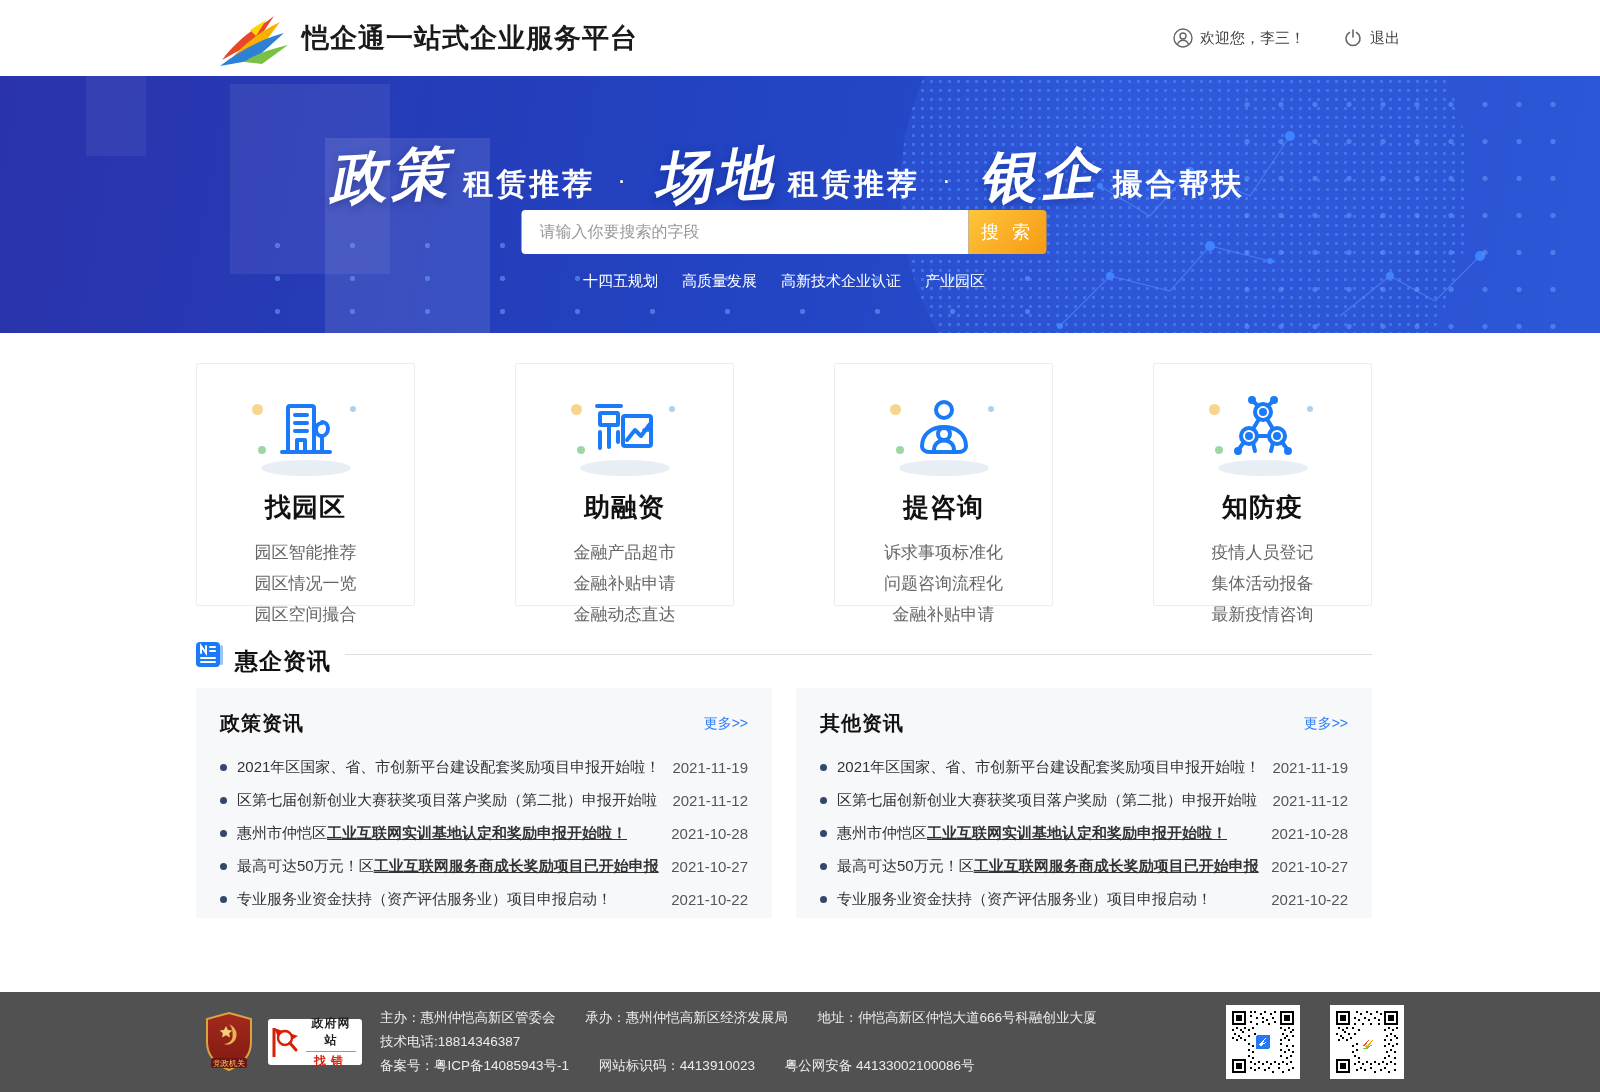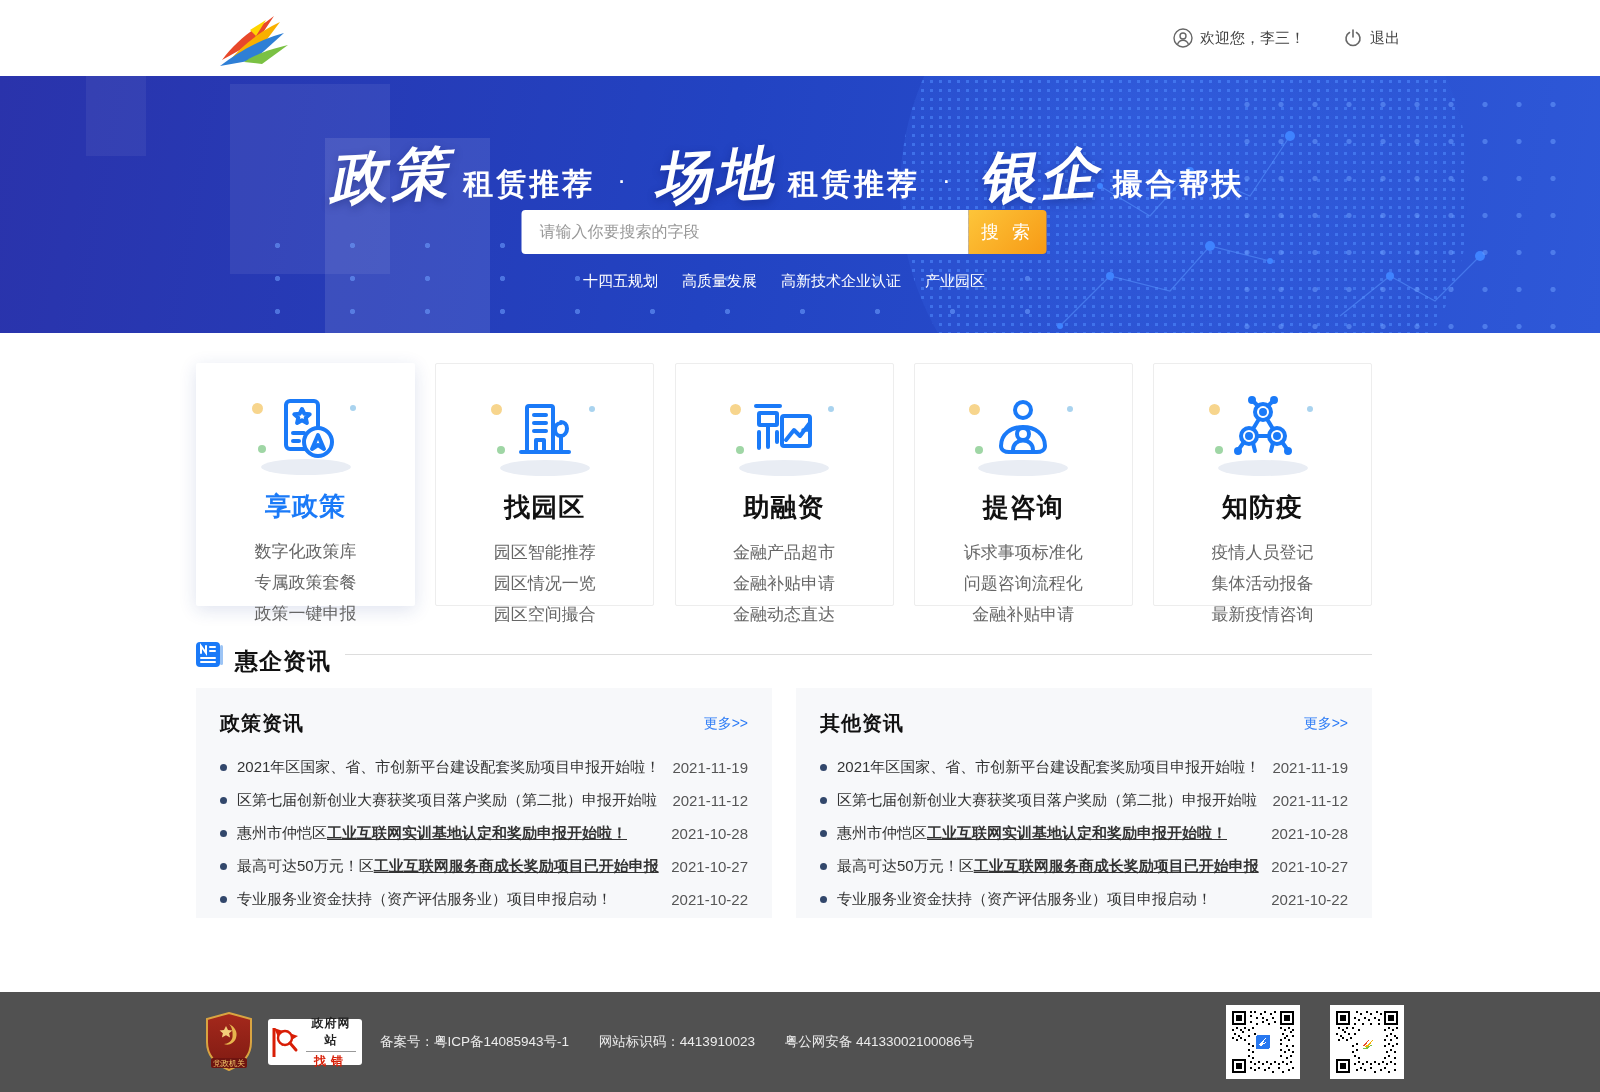--- a/index.html
+++ b/index.html
@@ -97,20 +97,21 @@
 
 <div class="topbar">
   <div class="brand">
     <svg viewBox="0 0 74 56">
       <path d="M8 50 C20 34 34 22 52 12 L60 6 L44 30 Z" fill="#e8482a"></path>
       <path d="M14 52 C26 38 40 26 58 16 L66 12 L48 36 Z" fill="#f9b000"></path>
       <path d="M6 56 C22 44 38 34 60 26 L70 23 L40 50 Z" fill="#2e7fd6"></path>
       <path d="M30 52 C42 44 54 40 70 36 L74 35 L48 54 Z" fill="#7ac143"></path>
       <path d="M36 20 L52 10 L42 26 Z" fill="#ffd500"></path>
     </svg>
+    <h1>恺企通一站式企业服务平台</h1>
   </div>
   <div class="userarea">
     <span class="welcome">
       <svg class="ic" viewBox="0 0 20 20">
         <circle cx="10" cy="10" r="9" fill="none" stroke="#666" stroke-width="1.4"></circle>
         <circle cx="10" cy="8" r="3" fill="none" stroke="#666" stroke-width="1.4"></circle>
         <path d="M4.5 16.5 C5.5 13.5 7.5 12.3 10 12.3 S14.5 13.5 15.5 16.5" fill="none" stroke="#666" stroke-width="1.4"></path>
       </svg>
       <span>欢迎您，李三！</span>
     </span>
@@ -169,37 +170,20 @@
       <span>十四五规划</span>
       <span>高质量发展</span>
       <span>高新技术企业认证</span>
       <span>产业园区</span>
     </div>
   </div>
 </div>
 
 <div class="services">
 
-  <div class="card active">
-    <div class="icon-wrap">
-      <span class="d1"></span><span class="d2"></span><span class="d3"></span><span class="shadow"></span>
-      <svg viewBox="0 0 72 72" fill="none" stroke="#1a7af8" stroke-width="4" stroke-linecap="round" stroke-linejoin="round">
-        <rect x="16" y="8" width="32" height="48" rx="4"></rect>
-        <path d="M32 16l2.4 4.8 5.3.5-4 3.5 1.2 5.2-4.9-2.8-4.9 2.8 1.2-5.2-4-3.5 5.3-.5z"></path>
-        <line x1="23" y1="40" x2="34" y2="40"></line>
-          <line x1="23" y1="48" x2="29" y2="48"></line>
-        <circle cx="48" cy="49" r="14" fill="#fff"></circle>
-        <path d="M42 56l6-14 6 14-6-4z"></path>
-      </svg>
-    </div>
-    <h2>享政策</h2>
-    <p>数字化政策库</p>
-    <p>专属政策套餐</p>
-    <p>政策一键申报</p>
-  </div>
 
   <div class="card">
     <div class="icon-wrap">
       <span class="d1"></span><span class="d2"></span><span class="d3"></span><span class="shadow"></span>
       <svg viewBox="0 0 72 72" fill="none" stroke="#1a7af8" stroke-width="4" stroke-linecap="round" stroke-linejoin="round">
         <rect x="18" y="12" width="26" height="46" rx="2"></rect>
         <line x1="25" y1="21" x2="37" y2="21"></line>
           <line x1="25" y1="29" x2="37" y2="29"></line>
           <line x1="25" y1="37" x2="37" y2="37"></line>
         <rect x="27" y="46" width="8" height="12"></rect>
@@ -385,20 +369,26 @@
         <circle cx="13" cy="12" r="7" fill="#fff" stroke="#d81e06" stroke-width="2.4"></circle>
         <line x1="18" y1="17" x2="24" y2="24" stroke="#d81e06" stroke-width="3" stroke-linecap="round"></line>
       </svg>
       <span class="gb-txt">
         <span class="gb-t1">政府网站</span>
         <span class="gb-t2">找错</span>
       </span>
     </div>
     <div class="foot-info">
       <div>
+        <span>主办：惠州仲恺高新区管委会</span>
+        <span>承办：惠州仲恺高新区经济发展局</span>
+        <span>地址：仲恺高新区仲恺大道666号科融创业大厦</span>
+        <span>技术电话:18814346387</span>
+      </div>
+      <div>
         <span>备案号：粤ICP备14085943号-1</span>
         <span>网站标识码：4413910023</span>
         <span>粤公网安备 44133002100086号</span>
       </div>
     </div>
     <div class="qr">
       <svg viewBox="0 0 33 33" shape-rendering="crispEdges">
         <rect width="33" height="33" fill="#fff"></rect>
         <g fill="#000">
           <path d="M1 1h7v7h-7z M2 2v5h5v-5z" fill-rule="evenodd"></path>

